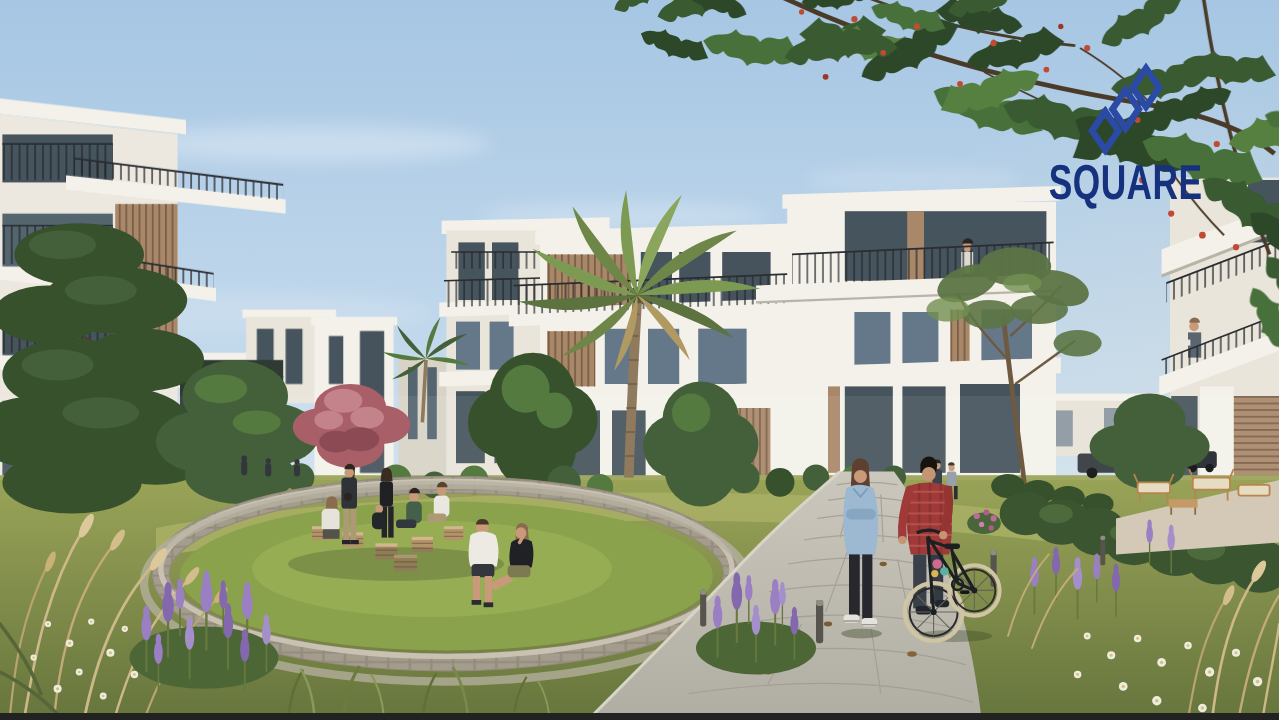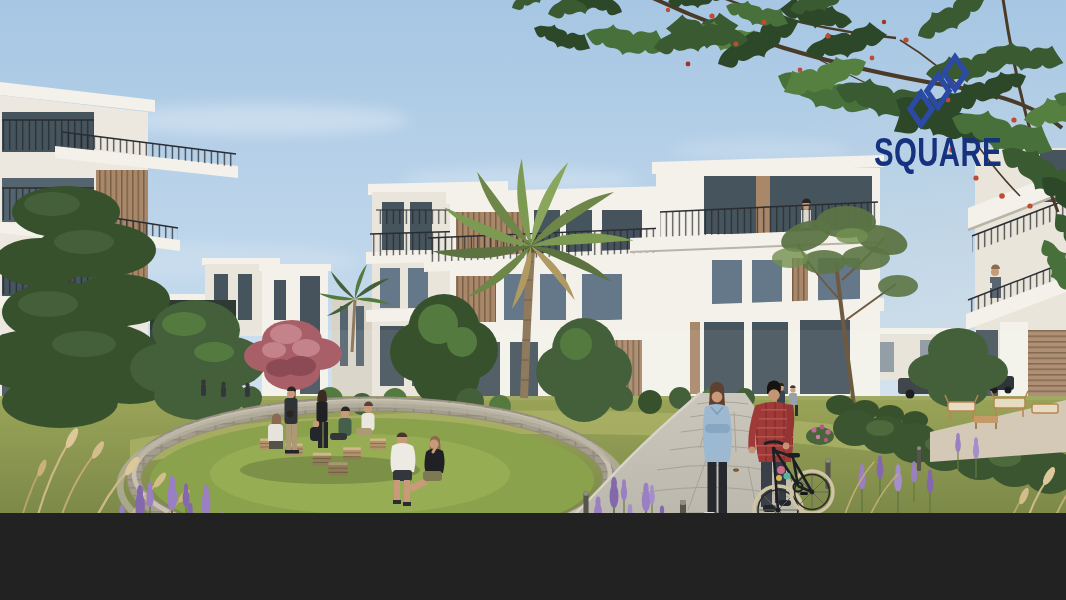--- a/index.html
+++ b/index.html
@@ -1,16 +1,16 @@
 <!DOCTYPE html>
 <html><head>
 <meta charset="utf-8">
 <style>
   html,body{margin:0;padding:0;background:#222;}
-  .stage{position:relative;width:1066px;height:513px;overflow:hidden;font-family:"Liberation Sans",sans-serif;}
+  .stage{position:relative;width:1066px;height:594px;overflow:hidden;font-family:"Liberation Sans",sans-serif;}
   .stage svg{position:absolute;inset:0;display:block;}
   text.logo-text{font-family:"Liberation Sans",sans-serif;font-weight:700;letter-spacing:.5px;}
   .w{fill:#f3f1ea}.w2{fill:#e9e5db}.w3{fill:#d8d3c6}
   .gl{fill:#46545d}.gl2{fill:#64788a}.gl3{fill:#54656f}
   .wd{fill:#a9886a}
   .grn1{fill:#36512c}.grn2{fill:#44603a}.grn3{fill:#557a40}
 </style>
 </head>
 <body>
 

